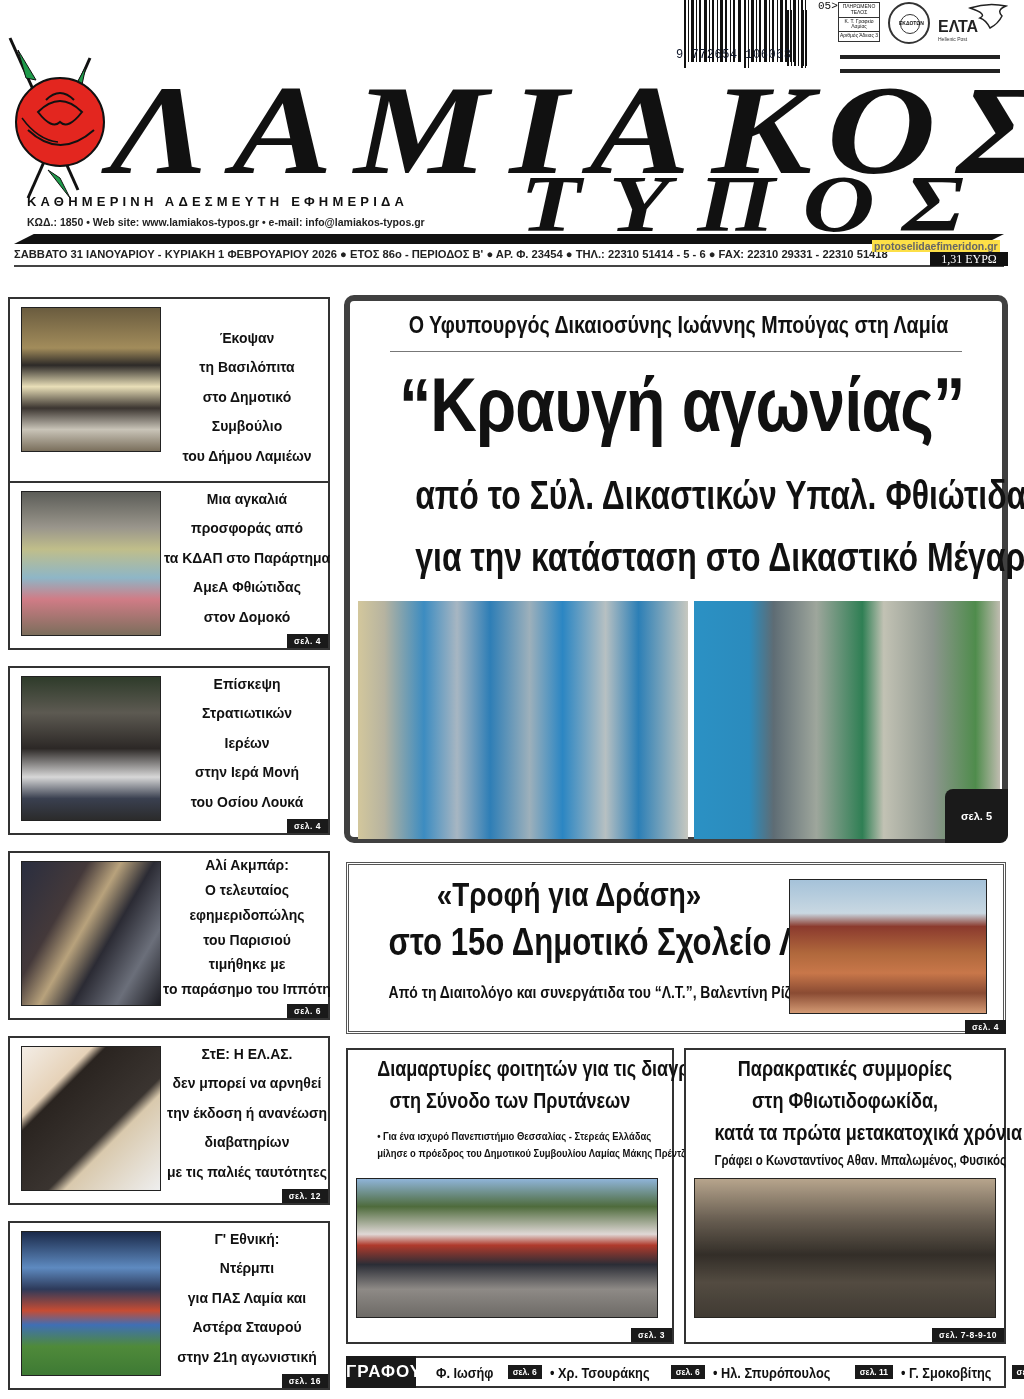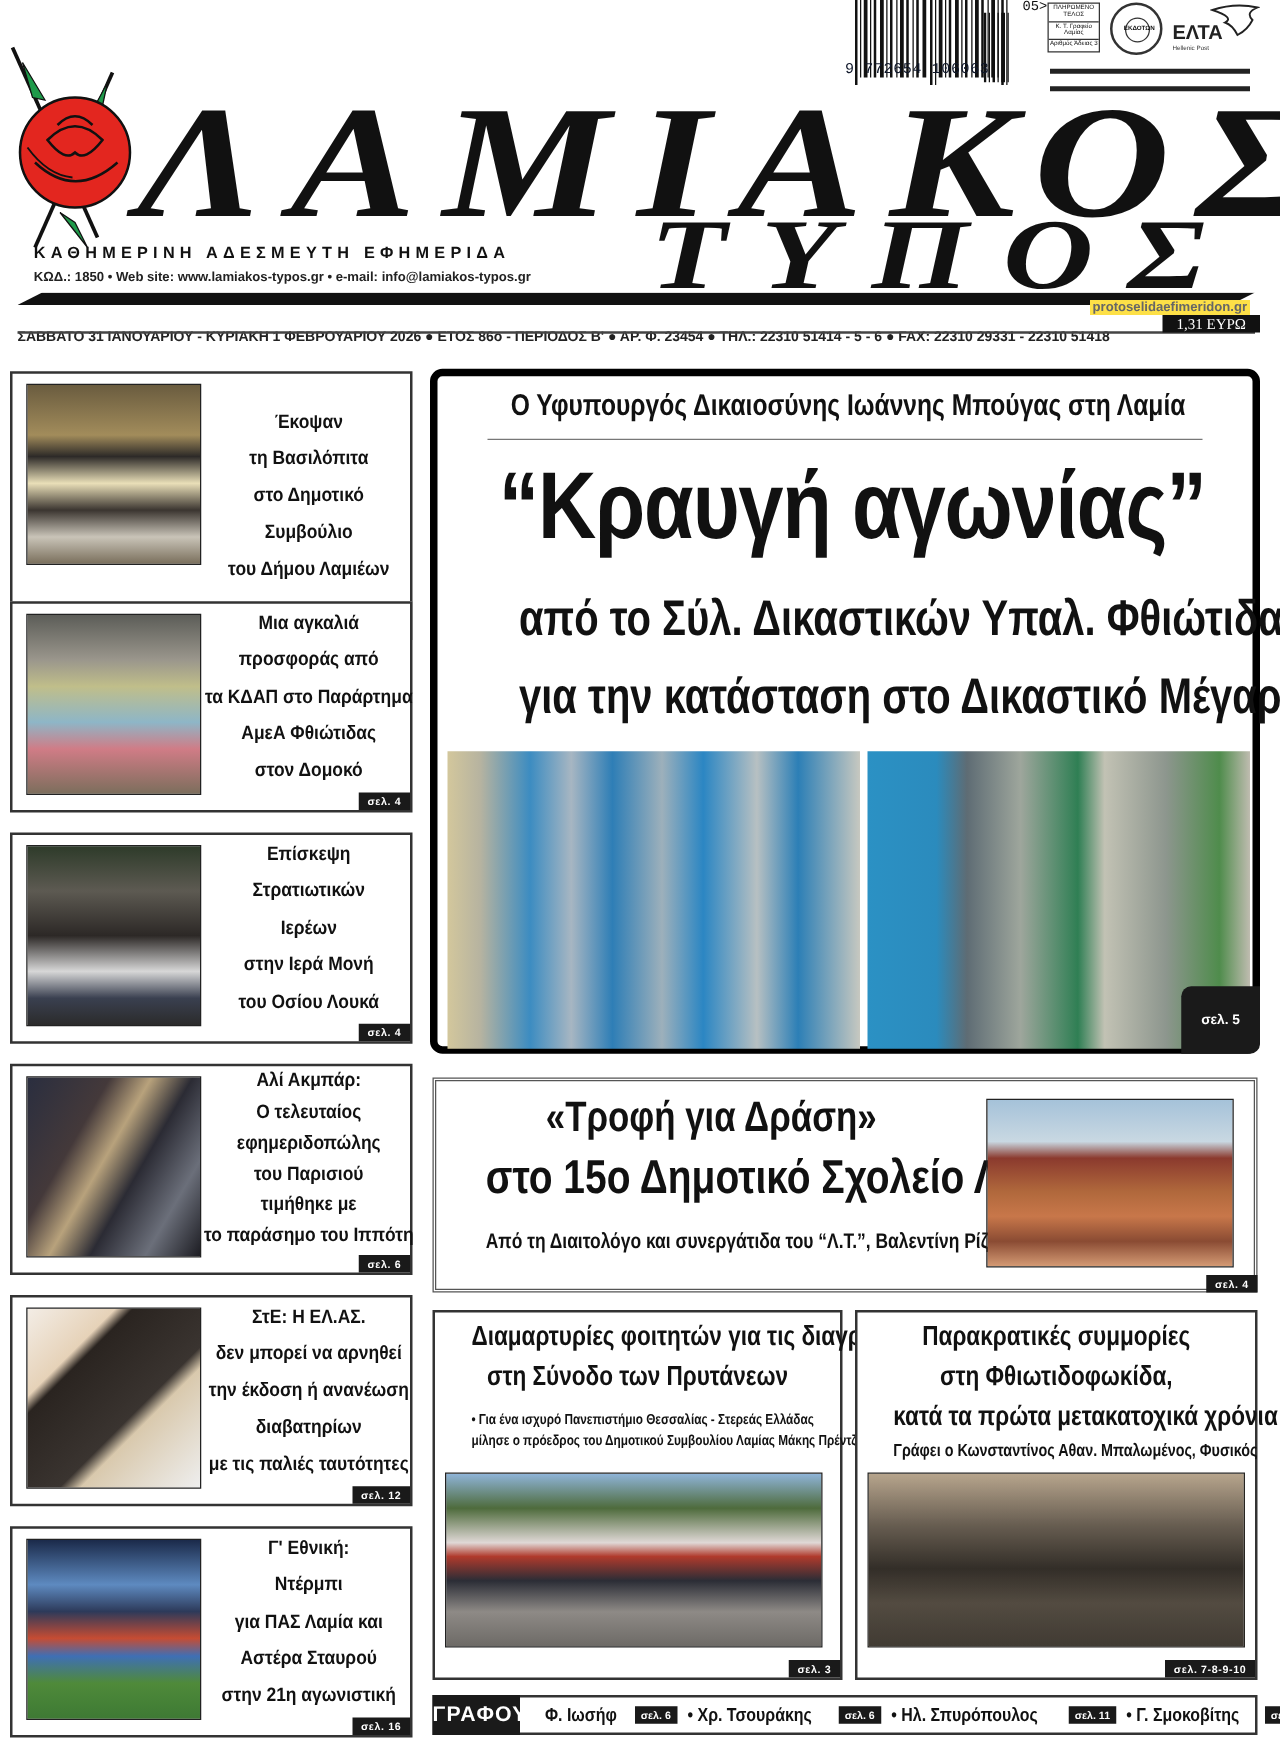--- a/index.html
+++ b/index.html
@@ -7,21 +7,21 @@
   body { position: relative; font-family: "Liberation Sans", "DejaVu Sans", sans-serif; color: #111; }
   .abs { position: absolute; }
 
   
   .rose { left: 8px; top: 30px; width: 110px; height: 170px; }
   .title-main { left: 110px; top: 66px; width: 900px; font-family: "Liberation Serif", "DejaVu Serif", serif; font-style: italic; font-weight: bold; font-size: 128px; letter-spacing: 18px; line-height: 1; color: #111; transform: scaleX(1.18); transform-origin: left top; white-space: nowrap; }
   .title-sub { left: 520px; top: 164px; font-family: "Liberation Serif", "DejaVu Serif", serif; font-style: italic; font-weight: bold; font-size: 80px; letter-spacing: 22px; line-height: 1; color: #111; transform: scaleX(1.25); transform-origin: left top; white-space: nowrap; }
   .tagline { left: 27px; top: 194px; font-size: 13px; font-weight: bold; letter-spacing: 4.2px; color: #111; white-space: nowrap; }
   .contact { left: 27px; top: 216px; font-size: 10.5px; font-weight: bold; color: #222; white-space: nowrap; }
   .rule-thick { left: 14px; top: 234px; width: 990px; height: 10px; background: #111; clip-path: polygon(2% 0, 100% 0, 98% 100%, 0 100%); }
-  .dateline { left: 14px; top: 264px; width: 1000px; font-size: 11.2px; font-weight: bold; color: #222; white-space: nowrap; }
+  .dateline { left: 14px; top: 248px; width: 1000px; font-size: 11.2px; font-weight: bold; color: #222; white-space: nowrap; }
   .rule-thin { left: 14px; top: 265px; width: 990px; height: 2px; background: #444; }
   .price { left: 930px; top: 252px; width: 78px; height: 14px; background: #111; color: #fff; font-family: "Liberation Serif", serif; font-size: 12px; line-height: 14px; text-align: center; }
   .watermark { left: 872px; top: 240px; font-size: 10.5px; font-weight: bold; color: #666; background: #fde047; padding: 0 2px; }
 
   
   .barcode { left: 682px; top: 0; width: 130px; height: 68px; }
   .barcode-num { left: 676px; top: 48px; font-family: "Liberation Mono", monospace; font-size: 12px; color: #0f172a; letter-spacing: 0.5px; }
   .issue-code { left: 818px; top: 0; font-family: "Liberation Mono", monospace; font-size: 11px; }
   .permit { left: 838px; top: 2px; width: 42px; height: 40px; border: 1px solid #333; font-size: 5px; text-align: center; line-height: 1.15; }
   .permit div { border-bottom: 1px solid #333; padding: 1px 0; }
@@ -49,21 +49,21 @@
   .ph-4 { background: linear-gradient(120deg, #2a2e3f 0%, #44393a 30%, #b8a27c 45%, #2b2b34 60%, #6b6f7a 80%, #1d1d23 100%); }
   .ph-5 { background: linear-gradient(135deg, #f3ede6 0%, #e6d2b8 25%, #2a2420 30%, #3a3430 60%, #d9c9ad 66%, #eee 100%); }
   .ph-6 { background: linear-gradient(180deg, #1b2a4a 0%, #5e8ac0 25%, #2d3a5a 40%, #c64c33 55%, #3f6fb5 65%, #4f8a3a 80%, #3e7a34 100%); }
   .ph-main-l { background: linear-gradient(90deg, #d3c79c 0%, #b6b3a0 8%, #3c8cc1 20%, #a7b6c2 30%, #2e7eb6 40%, #9db0bb 52%, #2b86c3 62%, #b7c0c2 75%, #2c7fb6 85%, #c7c8c0 100%); }
   .ph-main-r { background: linear-gradient(90deg, #2b91c4 0%, #2b8bbd 18%, #5e6c74 26%, #9ea69c 40%, #2f7f54 55%, #c2c2b4 62%, #8d968e 78%, #4f8c4c 92%, #bfbcb0 100%); }
   .ph-school { background: linear-gradient(180deg, #a5c2d9 0%, #c9d8e2 25%, #8b3a2e 35%, #b0683c 55%, #c8774a 70%, #8a4b33 85%, #d49a74 100%); }
   .ph-protest { background: linear-gradient(180deg, #8fb4d8 0%, #4e6b3c 20%, #e0d8d6 40%, #b03a2c 48%, #2b2d36 62%, #8e8a86 80%, #6d6a66 100%); }
   .ph-hist { background: linear-gradient(180deg, #a6978a 0%, #5d5550 30%, #2e2a28 55%, #4b4541 75%, #3a3633 100%); filter: sepia(0.4); }
 
   
-  .mainbox { left: 344px; top: 295px; width: 664px; height: 548px; border: 6px solid #000000; border-radius: 10px; background: #fff; }
+  .mainbox { left: 344px; top: 295px; width: 664px; height: 548px; border: 6px solid #404040; border-radius: 10px; background: #fff; }
   .main-kicker { position: absolute; left: 0; right: 0; top: 10px; text-align: center; font-size: 24px; font-weight: bold; color: #111; transform: scaleX(0.82); white-space: nowrap; }
   .main-kicker-rule { position: absolute; left: 40px; right: 40px; top: 50px; height: 1px; background: #777; }
   .main-head { position: absolute; left: 0; right: 0; top: 62px; text-align: center; font-size: 76px; font-weight: bold; letter-spacing: -1px; color: #111; transform: scaleX(0.85); white-space: nowrap; line-height: 1.1; }
   .main-sub { position: absolute; left: 0; right: 0; text-align: center; font-size: 40px; font-weight: bold; color: #111; transform: scaleX(0.8); white-space: nowrap; }
   .main-photo-l { position: absolute; left: 8px; top: 300px; width: 330px; height: 238px; }
   .main-photo-r { position: absolute; left: 344px; top: 300px; width: 306px; height: 238px; }
   .main-tag { position: absolute; right: -6px; bottom: -6px; background: #1a1a1a; color: #fff; font-size: 11px; font-weight: bold; padding: 21px 16px; border-radius: 8px 0 8px 0; }
 
   
   .schoolbox { left: 346px; top: 862px; width: 660px; height: 172px; border: 3px double #555; background: #fff; }

